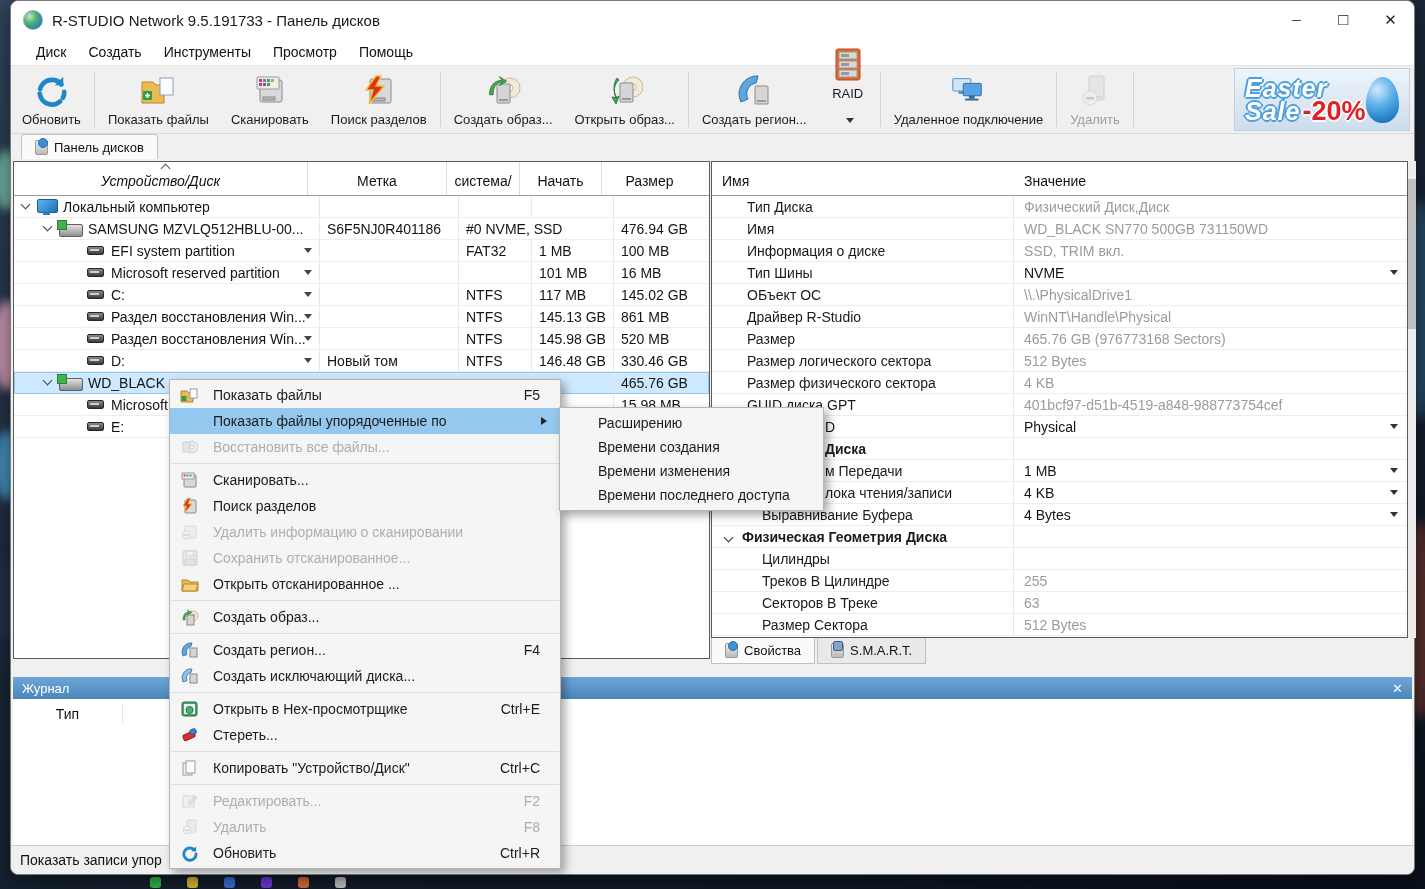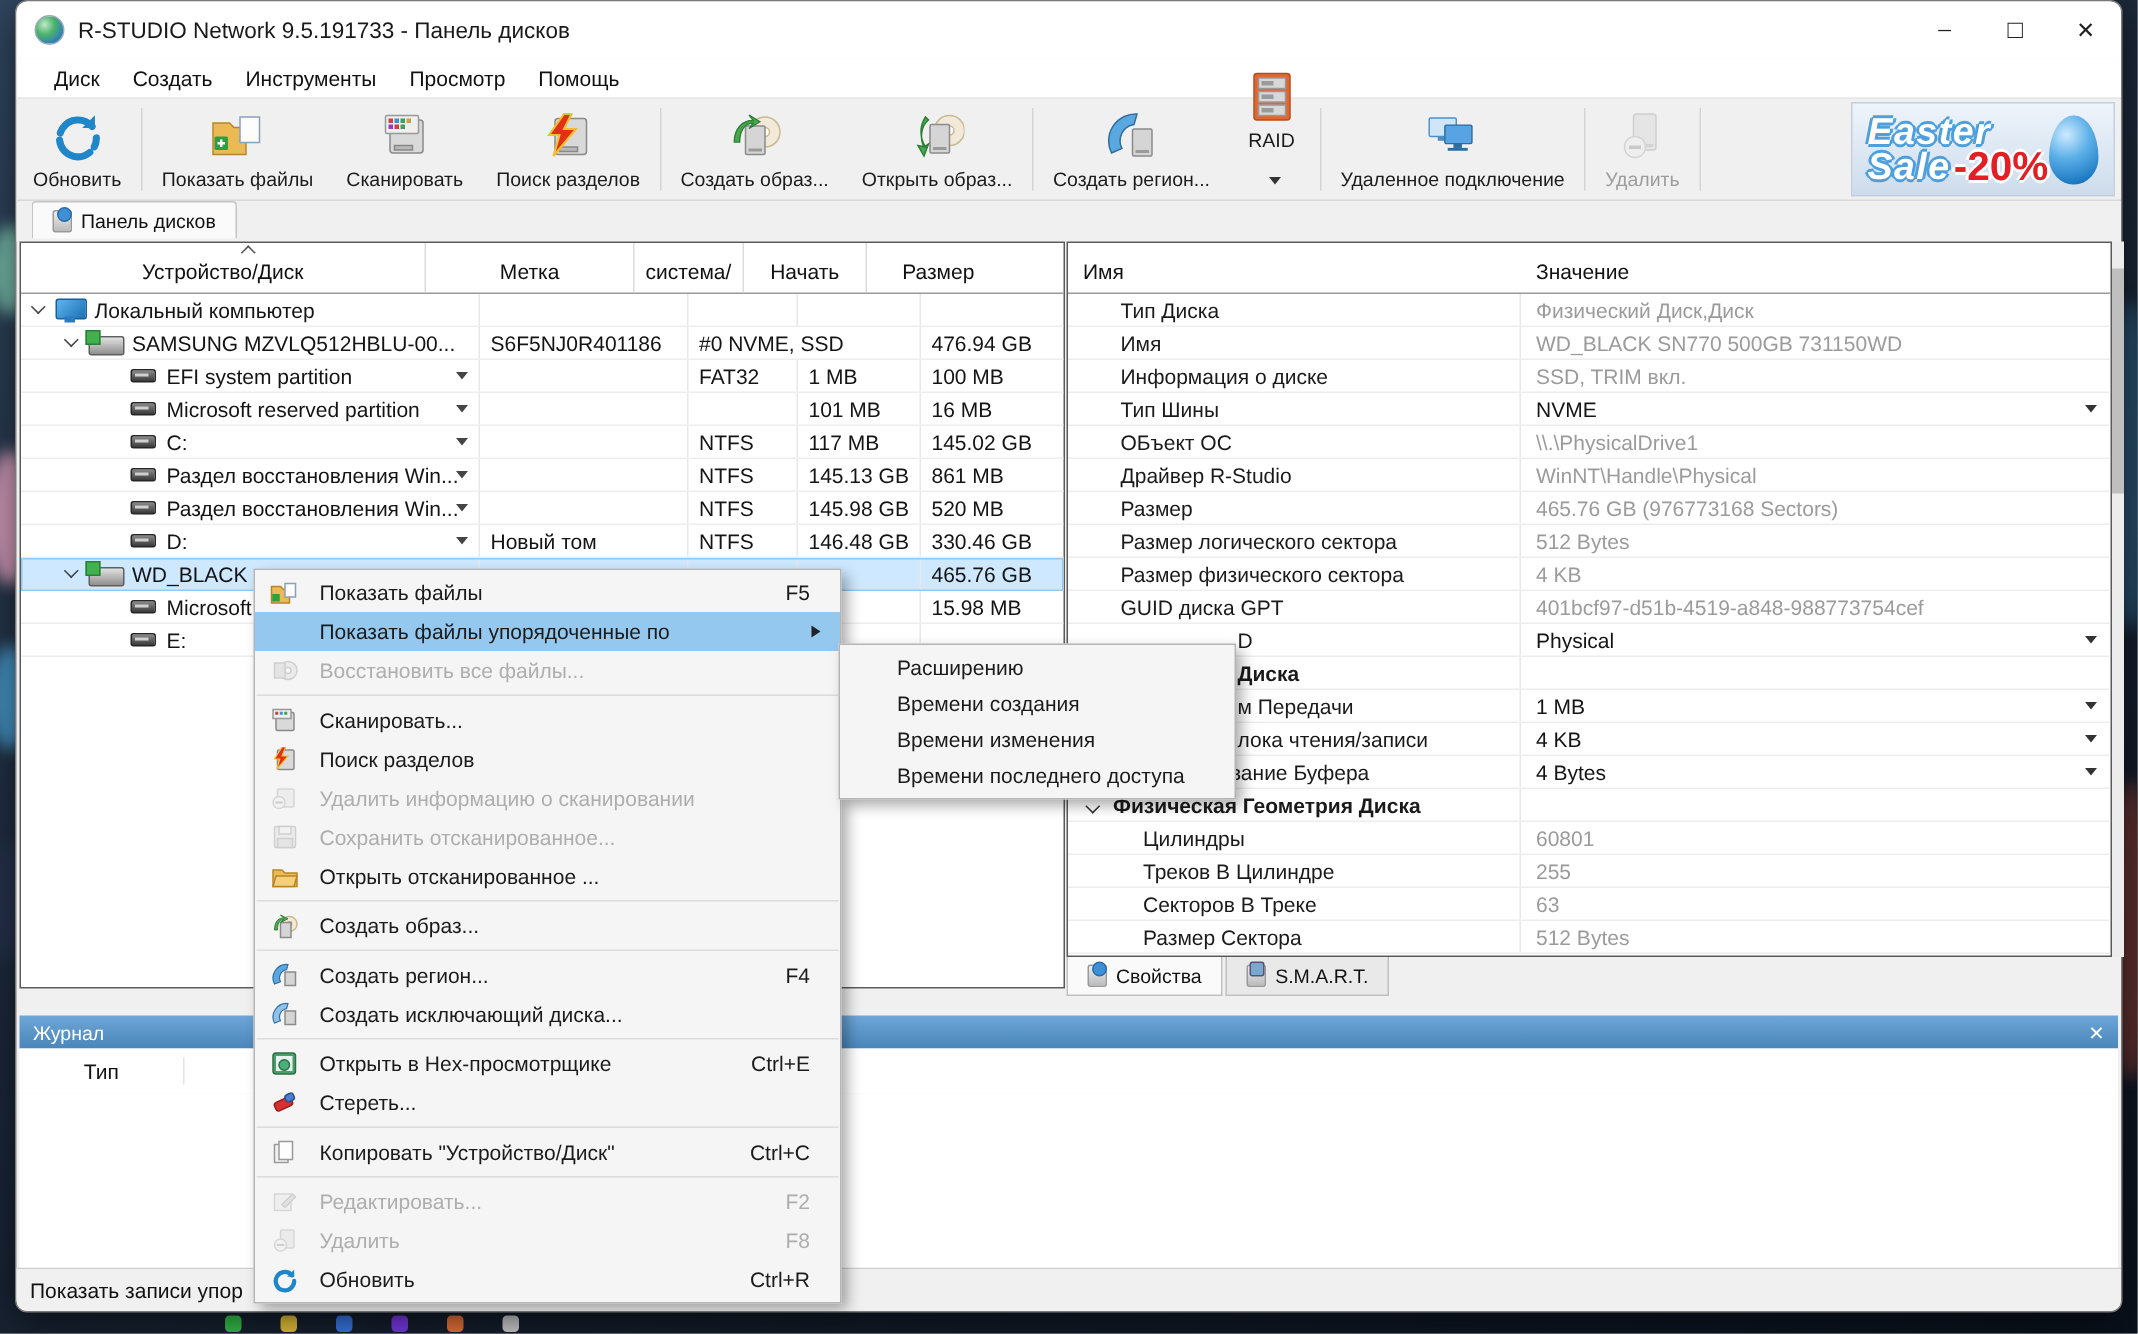--- a/index.html
+++ b/index.html
@@ -74,21 +74,21 @@
   .tree-panel  { position:absolute; left:2px;  top:160px; width:697px; height:498px; background:#fff; border:1px solid #5a5a5a; }
   .props-panel { position:absolute; left:700px; top:160px; width:697px; height:477px; background:#fff; border:1px solid #5a5a5a; overflow:hidden; }
   .vscroll { position:absolute; left:1397px; top:160px; width:8px; height:477px; background:#ececec; }
   .vthumb { margin-top:18px; width:8px; height:150px; background:#bfbfbf; }
 
   
   .tree-head { height:34px; display:flex; border-bottom:1px solid #9a9a9a; position:relative; font-size:14px; color:#111; }
   .th { display:flex; align-items:flex-end; justify-content:center; padding-bottom:6px; border-right:1px solid #dcdcdc; }
   .sort-up { position:absolute; left:148px; top:3px; width:7px; height:7px;
              border-left:1.5px solid #555; border-top:1.5px solid #555; transform:rotate(45deg); }
-  .w-dev{width:270px;} .w-label{width:139px;} .w-fs{width:73px;} .w-start{width:82px;} .w-size{width:95px; border-right:none;}
+  .w-dev{width:294px;font-style:italic;} .w-label{width:139px;} .w-fs{width:73px;} .w-start{width:82px;} .w-size{width:95px; border-right:none;}
 
   .tree-row { height:22px; display:flex; align-items:center; font-size:14px; color:#141414; border-bottom:1px solid #eeeeee; position:relative; }
   .cell { height:100%; display:flex; align-items:center; border-right:1px solid #e8e8e8; padding-left:7px; white-space:nowrap; overflow:visible; }
   .c-dev{width:306px; padding-left:0;} .c-label{width:139px;} .c-fs{width:73px;} .c-start{width:82px;} .c-size{width:95px; border-right:none;}
   .row-sel { background:#cde8ff; outline:1px solid #93c9ef; outline-offset:-1px; }
 
   .chev { width:7px; height:7px; border-right:1.6px solid #444; border-bottom:1.6px solid #444;
           transform:rotate(45deg); margin-top:-4px; flex:none; }
   .sp { flex:none; }
   .dev-text { margin-left:7px; white-space:nowrap; }
@@ -148,21 +148,21 @@
   .mico { width:21px; height:18px; margin-right:13px; flex:none; display:flex; align-items:center; justify-content:center; }
   .mlabel { flex:1; white-space:nowrap; }
   .msc { margin-right:20px; }
   .mi.disabled { color:#aeaeae; }
   .mi.disabled svg { filter:grayscale(1); opacity:.4; }
   .mi.hl { background:#94c8ef; }
   .msep { height:1px; background:#dcdcdc; margin:3px 1px; }
   .subarrow { position:absolute; right:9px; top:9px; width:0; height:0; border:4px solid transparent; border-left:6px solid #222; }
 
   .submenu { position:absolute; left:548px; top:406px; width:265px; background:#f5f5f5; border:1px solid #b5b5b5;
-             box-shadow:4px 4px 9px rgba(0,0,0,.35); padding:3px 0; z-index:50;margin-top:22px; }
+             box-shadow:4px 4px 9px rgba(0,0,0,.35); padding:3px 0; z-index:50; }
   .smi { height:24px; display:flex; align-items:center; padding-left:38px; font-size:14px; color:#1b1b1b; white-space:nowrap; }
 </style>
 </head>
 <body>
 
 <div class="desktop">
   <div class="blob b1"></div>
   <div class="blob b2"></div>
   <div class="blob b3"></div>
   <div class="blob b4"></div>
@@ -556,21 +556,20 @@
         <div class="p-name">Выравнивание Буфера</div>
         <div class="p-val combo">4 Bytes</div>
       </div>
     <div class="p-row p-group">
         <span class="g-chev"></span>
         <div class="p-name">Физическая Геометрия Диска</div>
         <div class="p-val"></div>
       </div>
     <div class="p-row geo-child">
         <div class="p-name">Цилиндры</div>
-        <div class="p-val">60801</div>
       </div>
     <div class="p-row geo-child">
         <div class="p-name">Треков В Цилиндре</div>
         <div class="p-val">255</div>
       </div>
     <div class="p-row geo-child">
         <div class="p-name">Секторов В Треке</div>
         <div class="p-val">63</div>
       </div>
     <div class="p-row geo-child">

